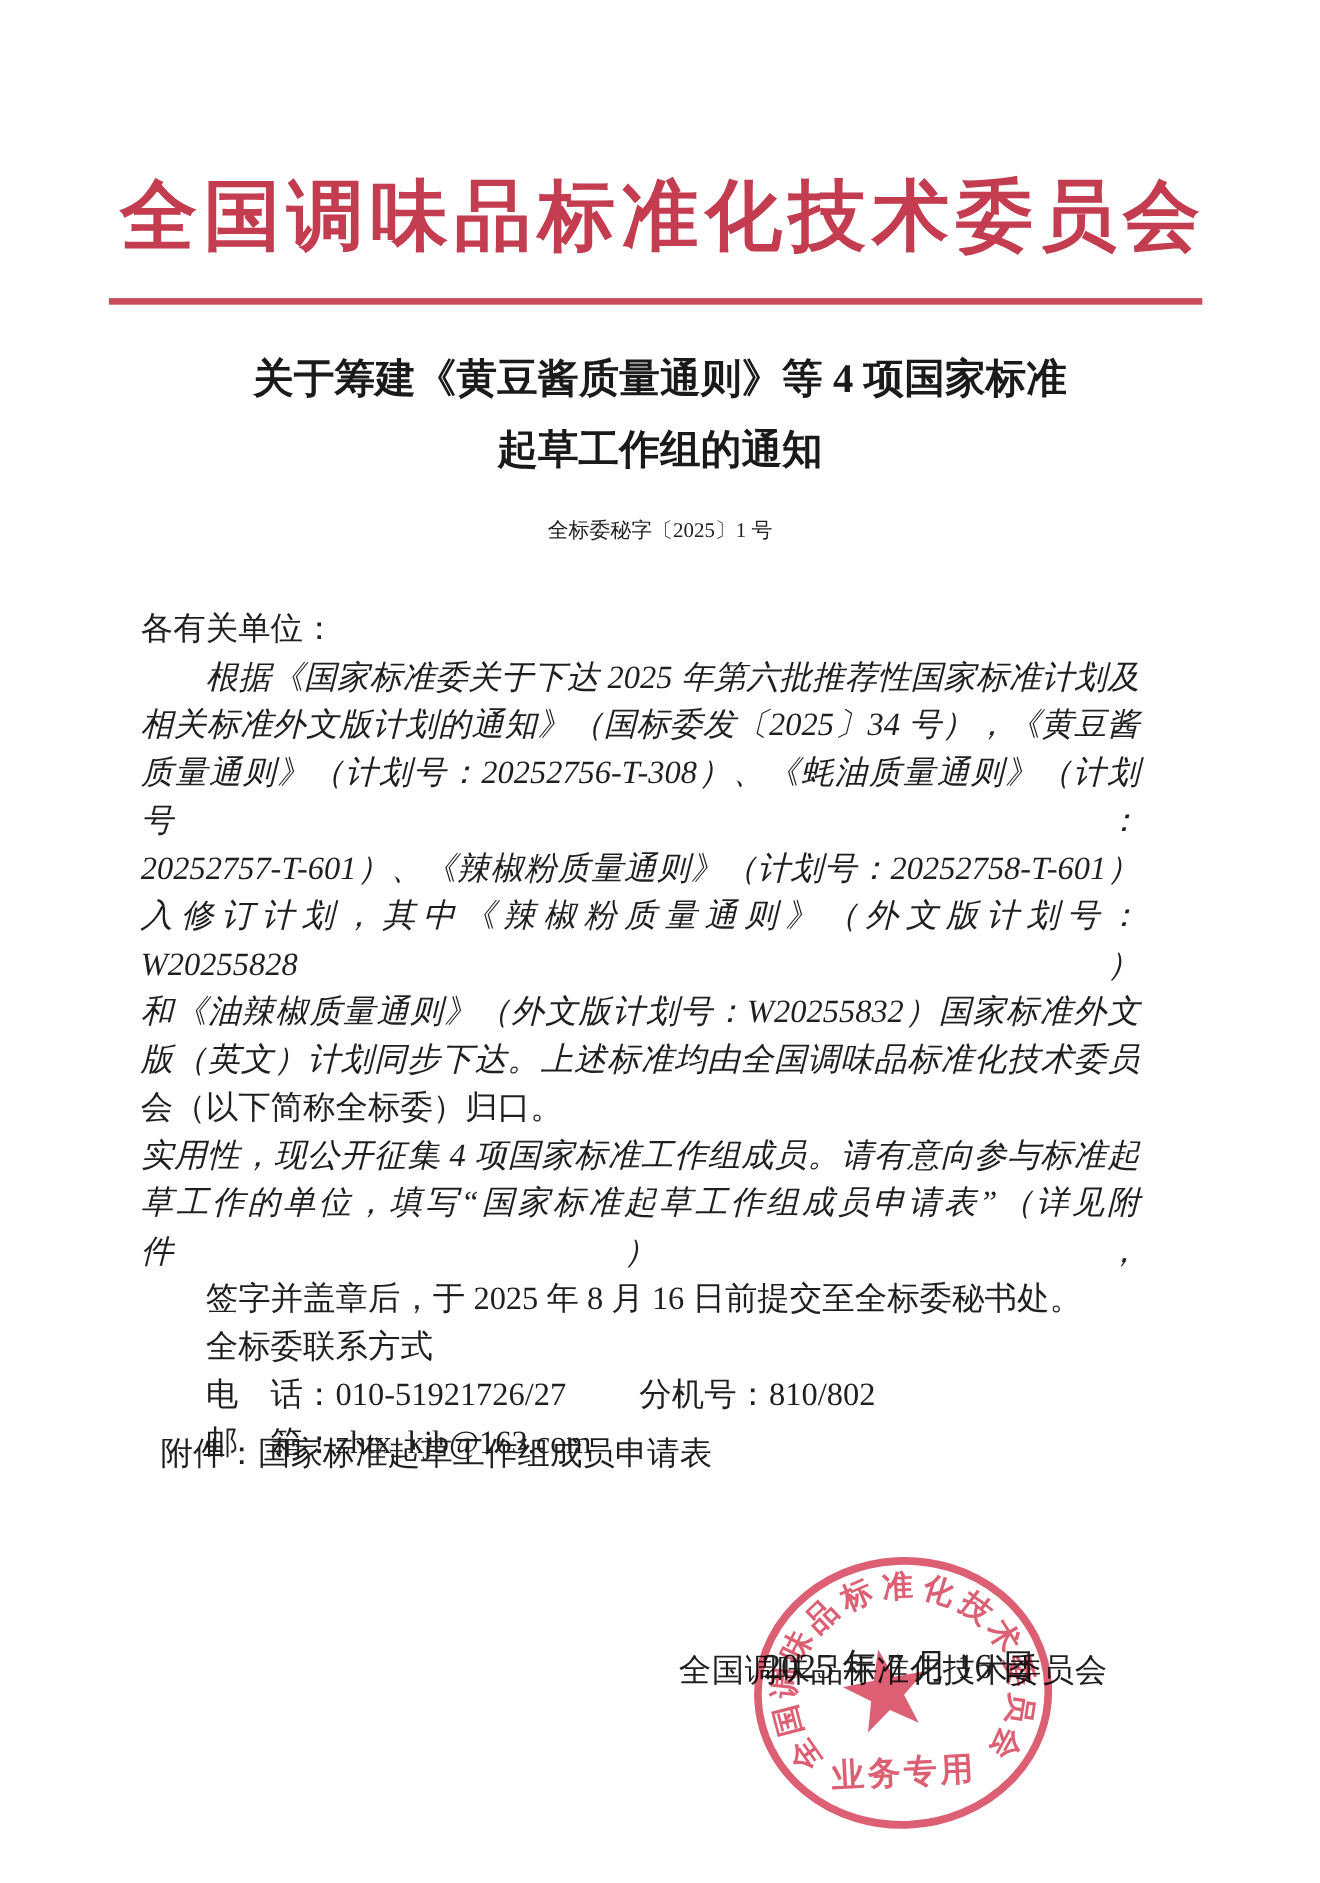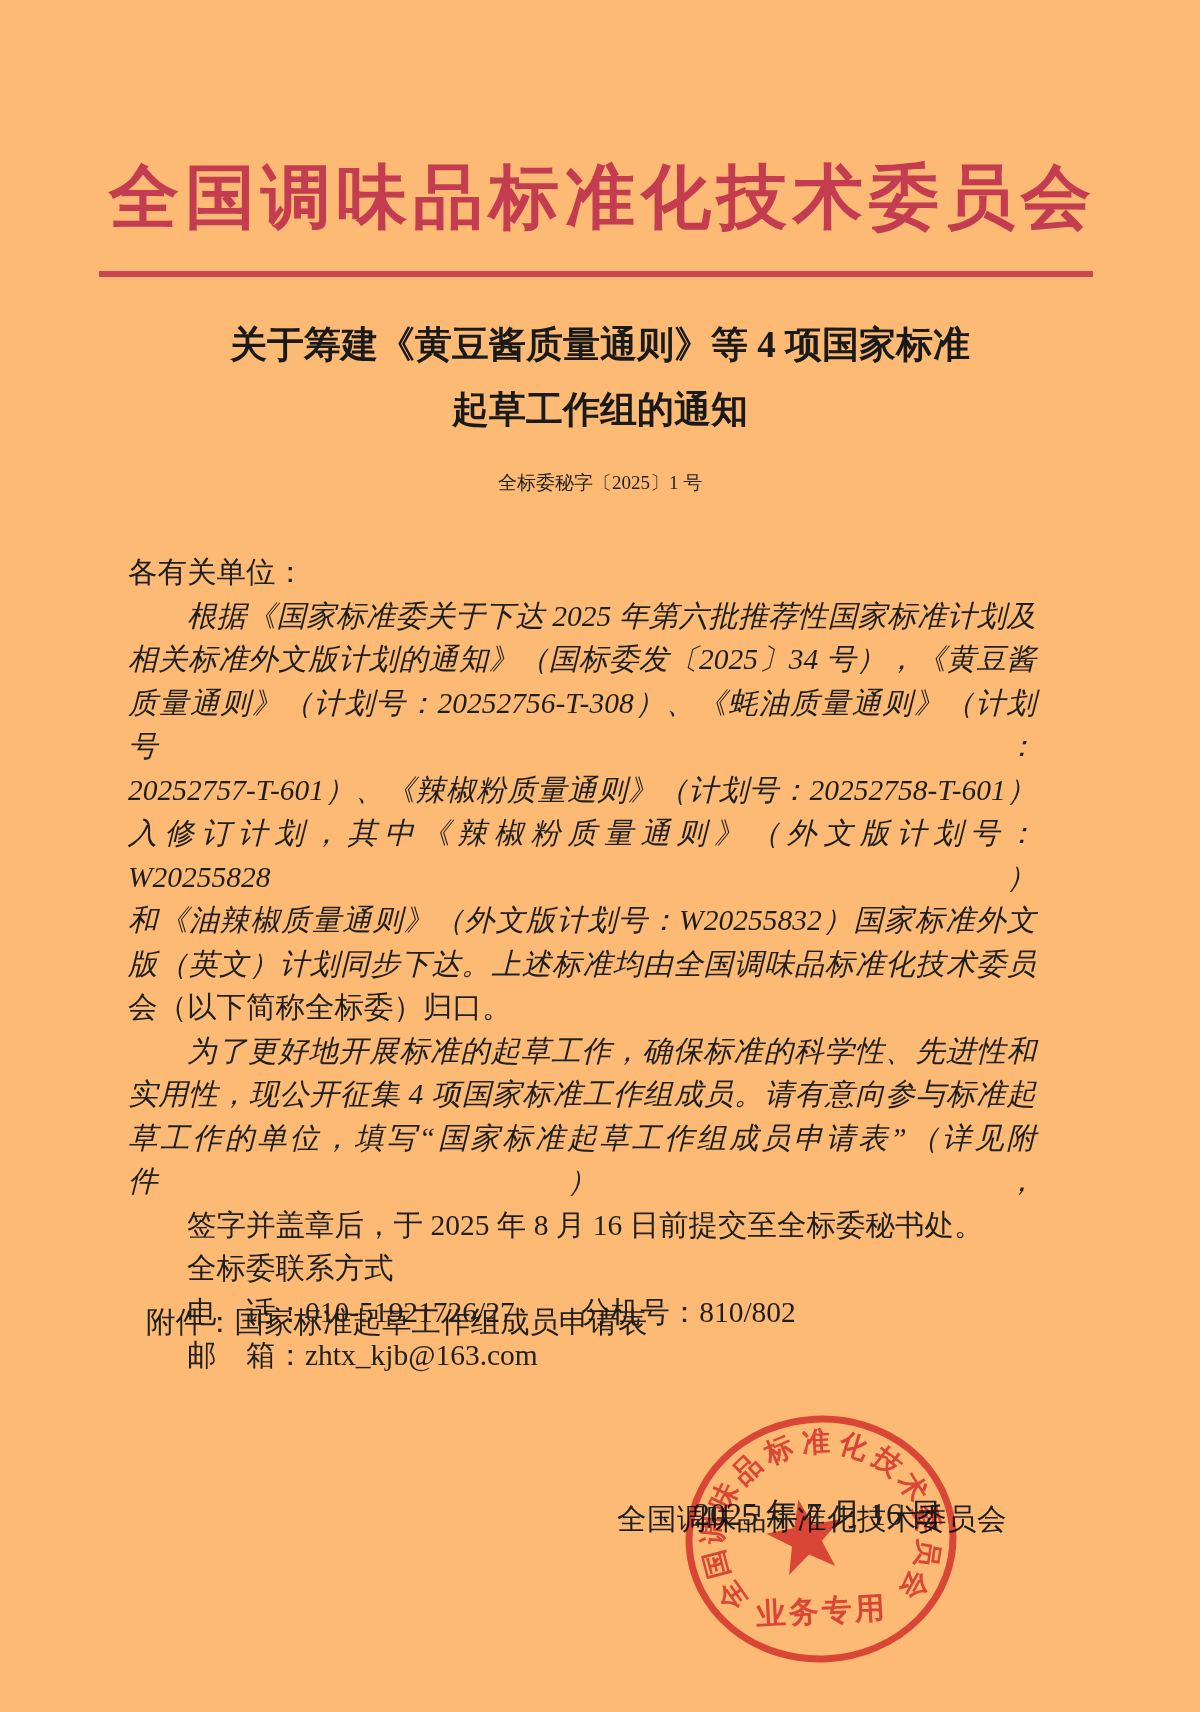--- a/index.html
+++ b/index.html
@@ -5,21 +5,21 @@
   :root{
     --accent-red:#c43c4f;
     --stamp-red:#d8495f;
     --ink:#1f1f1f;
   }
   html,body{margin:0;padding:0;background:#e8e8e8;}
   .page{
     position:relative;
     width:1200px;height:1712px;
     margin:0 auto;
-    background:#fdba74;
+    background:#ffffff;
     overflow:hidden;
     font-family:"Liberation Serif","DejaVu Serif",serif;
     color:var(--ink);
   }
   
   .letterhead{
     position:absolute;top:163px;left:0;width:100%;
     text-align:center;
     font-family:"Liberation Serif","DejaVu Serif",serif;
     font-weight:700;
@@ -112,21 +112,20 @@
   <div class="body-block">
       <div class="bline">各有关单位：</div>
       <div class="bline indent just">根据《国家标准委关于下达 2025 年第六批推荐性国家标准计划及</div>
       <div class="bline just">相关标准外文版计划的通知》（国标委发〔2025〕34 号），《黄豆酱</div>
       <div class="bline just">质量通则》（计划号：20252756-T-308）、《蚝油质量通则》（计划号：</div>
       <div class="bline just">20252757-T-601）、《辣椒粉质量通则》（计划号：20252758-T-601）</div>
       <div class="bline just">入修订计划，其中《辣椒粉质量通则》（外文版计划号：W20255828）</div>
       <div class="bline just">和《油辣椒质量通则》（外文版计划号：W20255832）国家标准外文</div>
       <div class="bline just">版（英文）计划同步下达。上述标准均由全国调味品标准化技术委员</div>
       <div class="bline">会（以下简称全标委）归口。</div>
-      <div class="bline indent just">为了更好地开展标准的起草工作，确保标准的科学性、先进性和</div>
       <div class="bline just">实用性，现公开征集 4 项国家标准工作组成员。请有意向参与标准起</div>
       <div class="bline just">草工作的单位，填写“国家标准起草工作组成员申请表”（详见附件），</div>
       <div class="bline indent">签字并盖章后，于 2025 年 8 月 16 日前提交至全标委秘书处。</div>
       <div class="bline indent">全标委联系方式</div>
       <div class="bline indent">电　话：010-51921726/27　　 分机号：810/802</div>
       <div class="bline indent">邮　箱：zhtx_kjb@163.com</div>
     </div>
 
   <div class="attachment">附件：国家标准起草工作组成员申请表</div>
 

